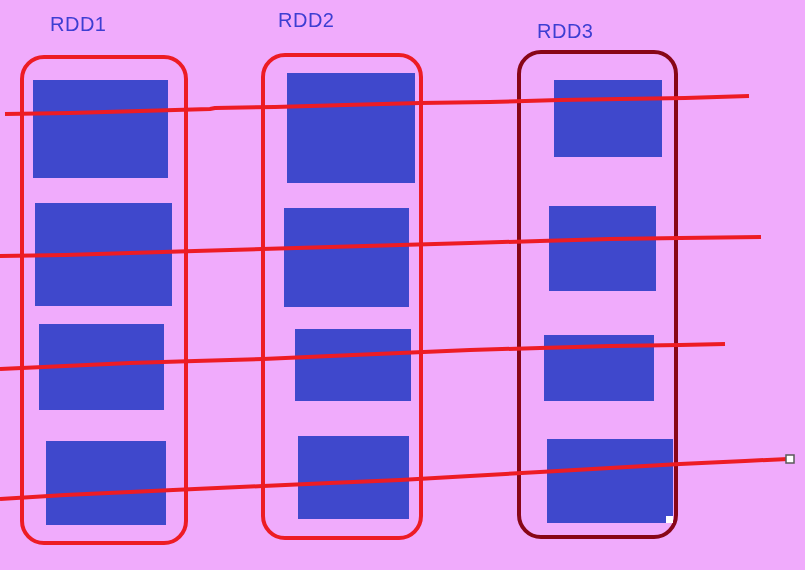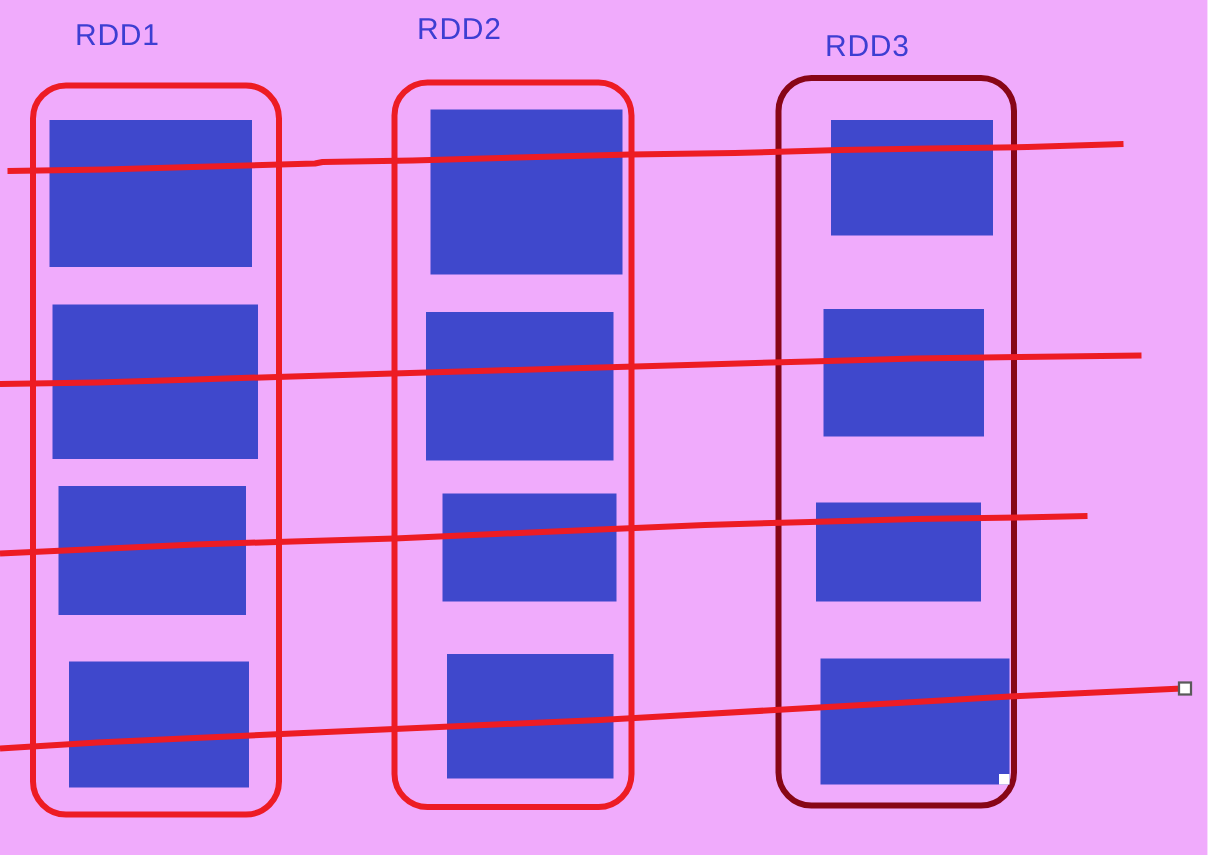--- a/index.html
+++ b/index.html
@@ -52,21 +52,21 @@
     <div class="partition" style="left: 287px; top: 73px; width: 128px; height: 110px; background: rgb(63, 72, 204);"></div>
     <div class="partition" style="left: 284px; top: 208px; width: 125px; height: 99px; background: rgb(63, 72, 204);"></div>
     <div class="partition" style="left: 295px; top: 329px; width: 116px; height: 72px; background: rgb(63, 72, 204);"></div>
     <div class="partition" style="left: 298px; top: 436px; width: 111px; height: 83px; background: rgb(63, 72, 204);"></div>
     <div class="group-label" style="left: 278px; top: 9px; color: rgb(61, 62, 210);">RDD2</div>
     <div class="group-box" style="left: 517px; top: 50px; width: 161px; height: 489px; border-radius: 24px; border-color: rgb(136, 6, 23);"></div>
     <div class="partition" style="left: 554px; top: 80px; width: 108px; height: 77px; background: rgb(63, 72, 204);"></div>
     <div class="partition" style="left: 549px; top: 206px; width: 107px; height: 85px; background: rgb(63, 72, 204);"></div>
     <div class="partition" style="left: 544px; top: 335px; width: 110px; height: 66px; background: rgb(63, 72, 204);"></div>
     <div class="partition" style="left: 547px; top: 439px; width: 126px; height: 84px; background: rgb(63, 72, 204);"></div>
-    <div class="group-label" style="left: 550px; top: 20px; color: rgb(61, 62, 210);">RDD3</div>
+    <div class="group-label" style="left: 537px; top: 20px; color: rgb(61, 62, 210);">RDD3</div>
     <svg id="lines-svg" width="805" height="570" viewBox="0 0 805 570">
       <polyline points="5,114 70,113 140,111 210,109 215,108 275,107 345,105 420,103 490,102 560,100 620,99 685,98 749,96" fill="none" stroke="#ed1c24" stroke-width="4" stroke-linejoin="round"></polyline>
       <polyline points="0,256 65,255 130,253 195,251 262,249 330,247 400,245 470,243 540,241 610,239 680,238 761,237" fill="none" stroke="#ed1c24" stroke-width="4" stroke-linejoin="round"></polyline>
       <polyline points="0,369 65,366 130,363 195,361 263,359 330,356 400,353 470,350 540,348 610,346 680,345 725,344" fill="none" stroke="#ed1c24" stroke-width="4" stroke-linejoin="round"></polyline>
       <polyline points="0,499 65,495 130,492 195,489 263,486 330,483 400,480 470,476 540,472 610,468 680,464 745,461 788,459" fill="none" stroke="#ed1c24" stroke-width="4" stroke-linejoin="round"></polyline>
       <rect x="666" y="516" width="7" height="7" fill="#ffffff"></rect>
       <rect x="786" y="455" width="8" height="8" fill="#ffffff" stroke="#5a5a5a" stroke-width="1.5"></rect>
     </svg>
   </div>
 

